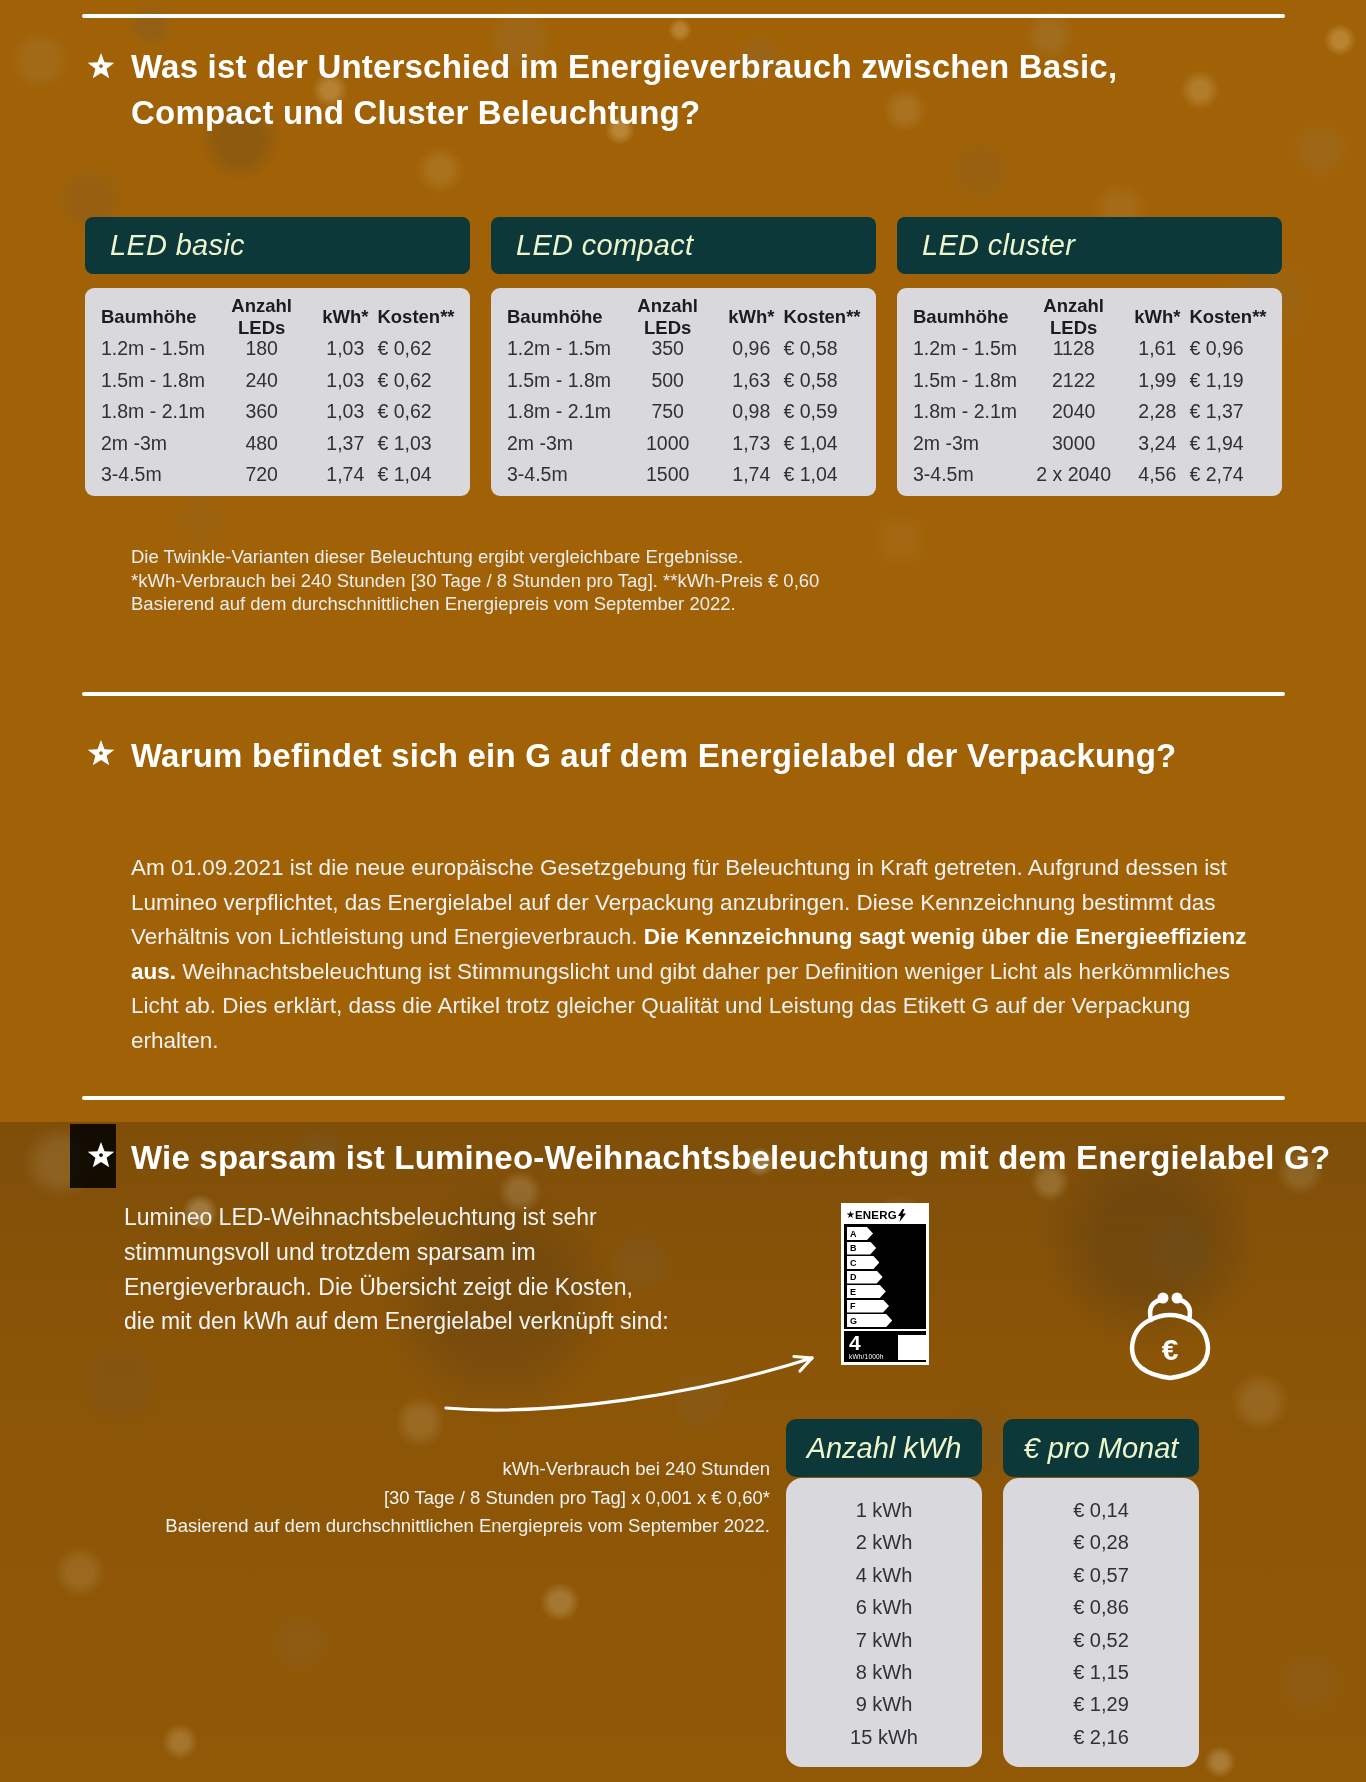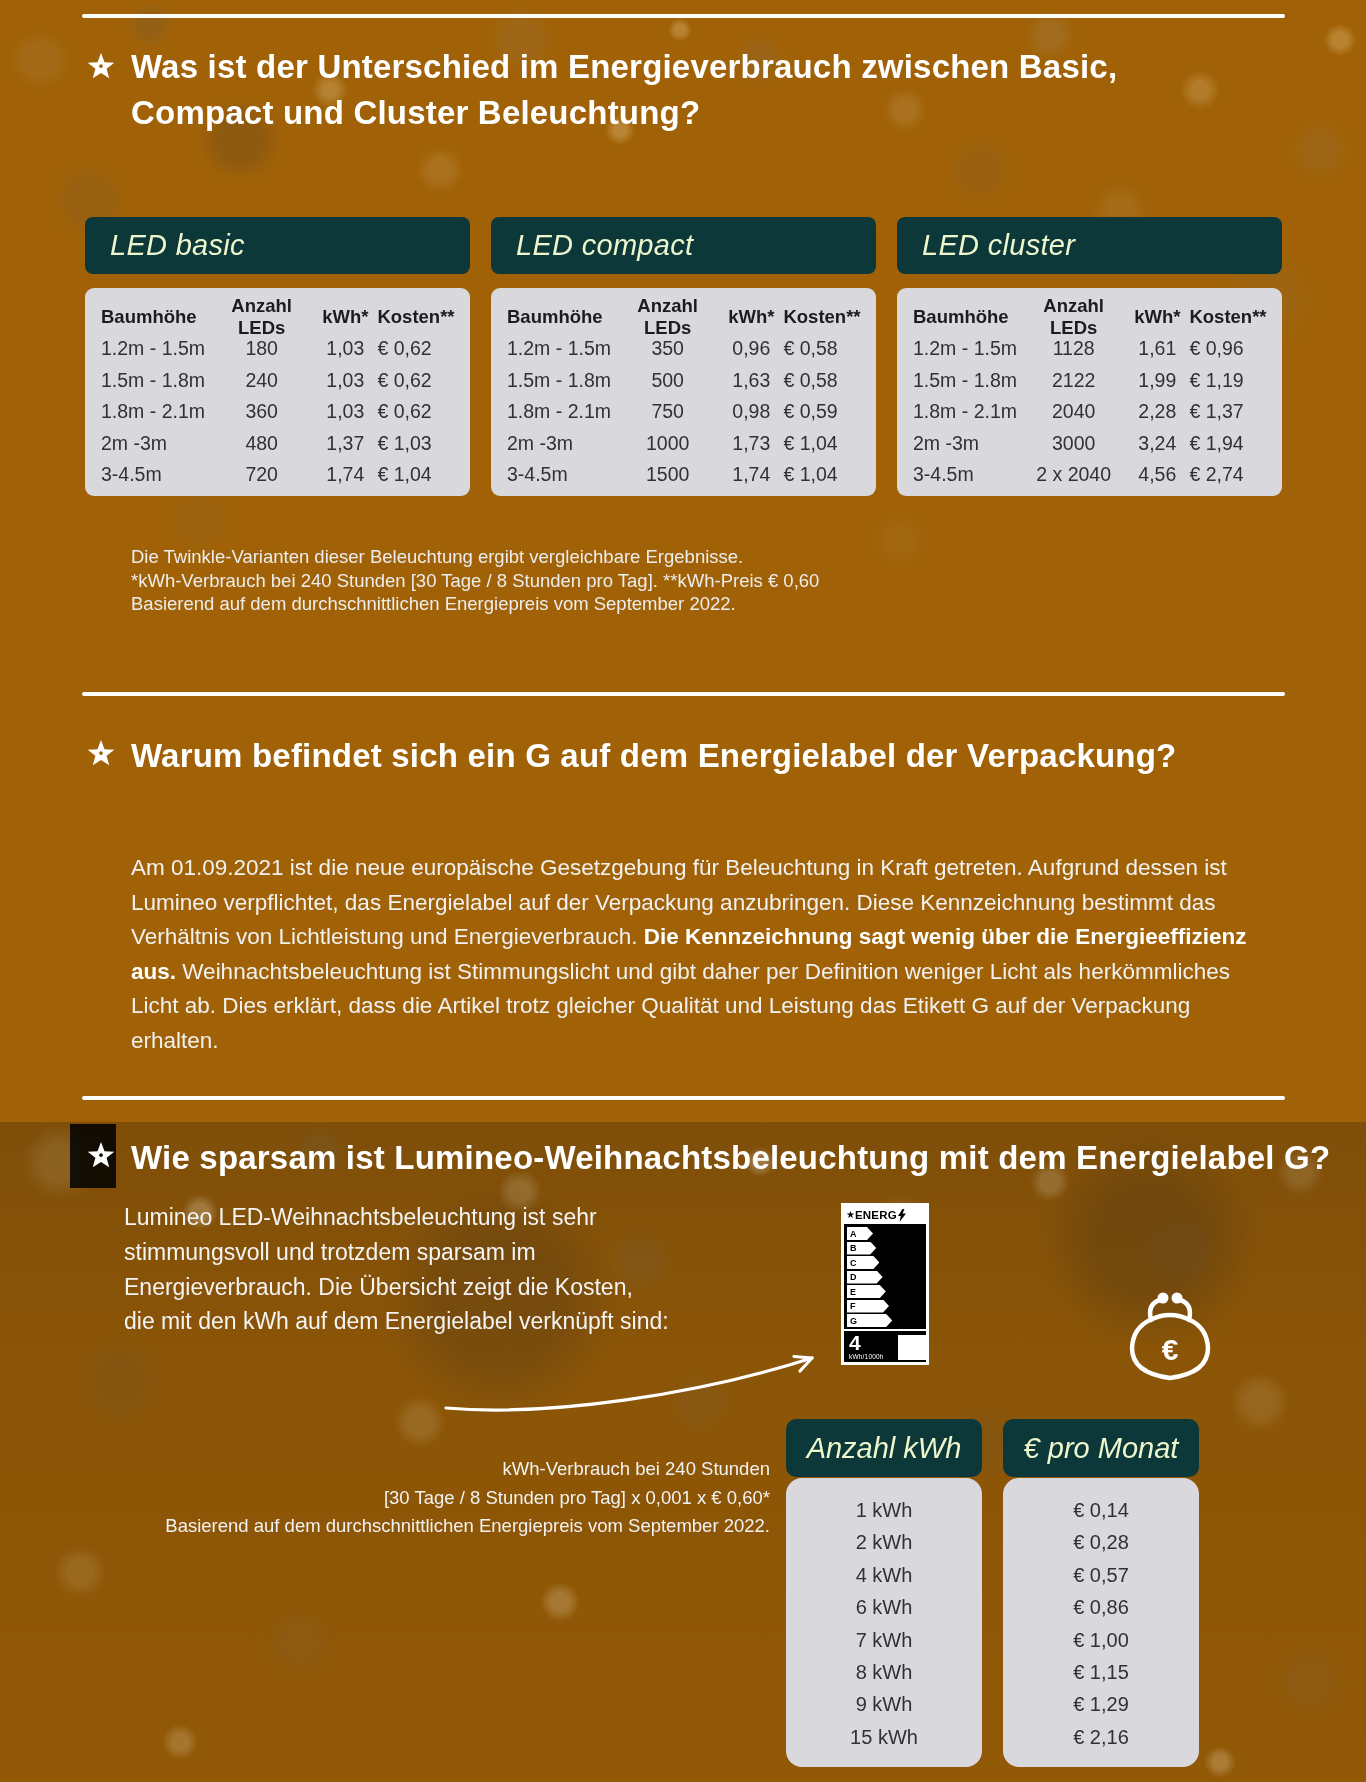--- a/index.html
+++ b/index.html
@@ -344,21 +344,21 @@
       <div class="s-row">7 kWh</div>
       <div class="s-row">8 kWh</div>
       <div class="s-row">9 kWh</div>
       <div class="s-row">15 kWh</div>
     </div>
   <div class="small-body cost-body">
       <div class="s-row">€ 0,14</div>
       <div class="s-row">€ 0,28</div>
       <div class="s-row">€ 0,57</div>
       <div class="s-row">€ 0,86</div>
-      <div class="s-row">€ 1,00</div>
+      <div class="s-row">€ 0,52</div>
       <div class="s-row">€ 1,15</div>
       <div class="s-row">€ 1,29</div>
       <div class="s-row">€ 2,16</div>
     </div>
 
   <div class="footnote f2">
       <div class="fn2-line">kWh-Verbrauch bei 240 Stunden</div>
       <div class="fn2-line">[30 Tage / 8 Stunden pro Tag] x 0,001 x € 0,60*</div>
       <div class="fn2-line">Basierend auf dem durchschnittlichen Energiepreis vom September 2022.</div>
     </div>

